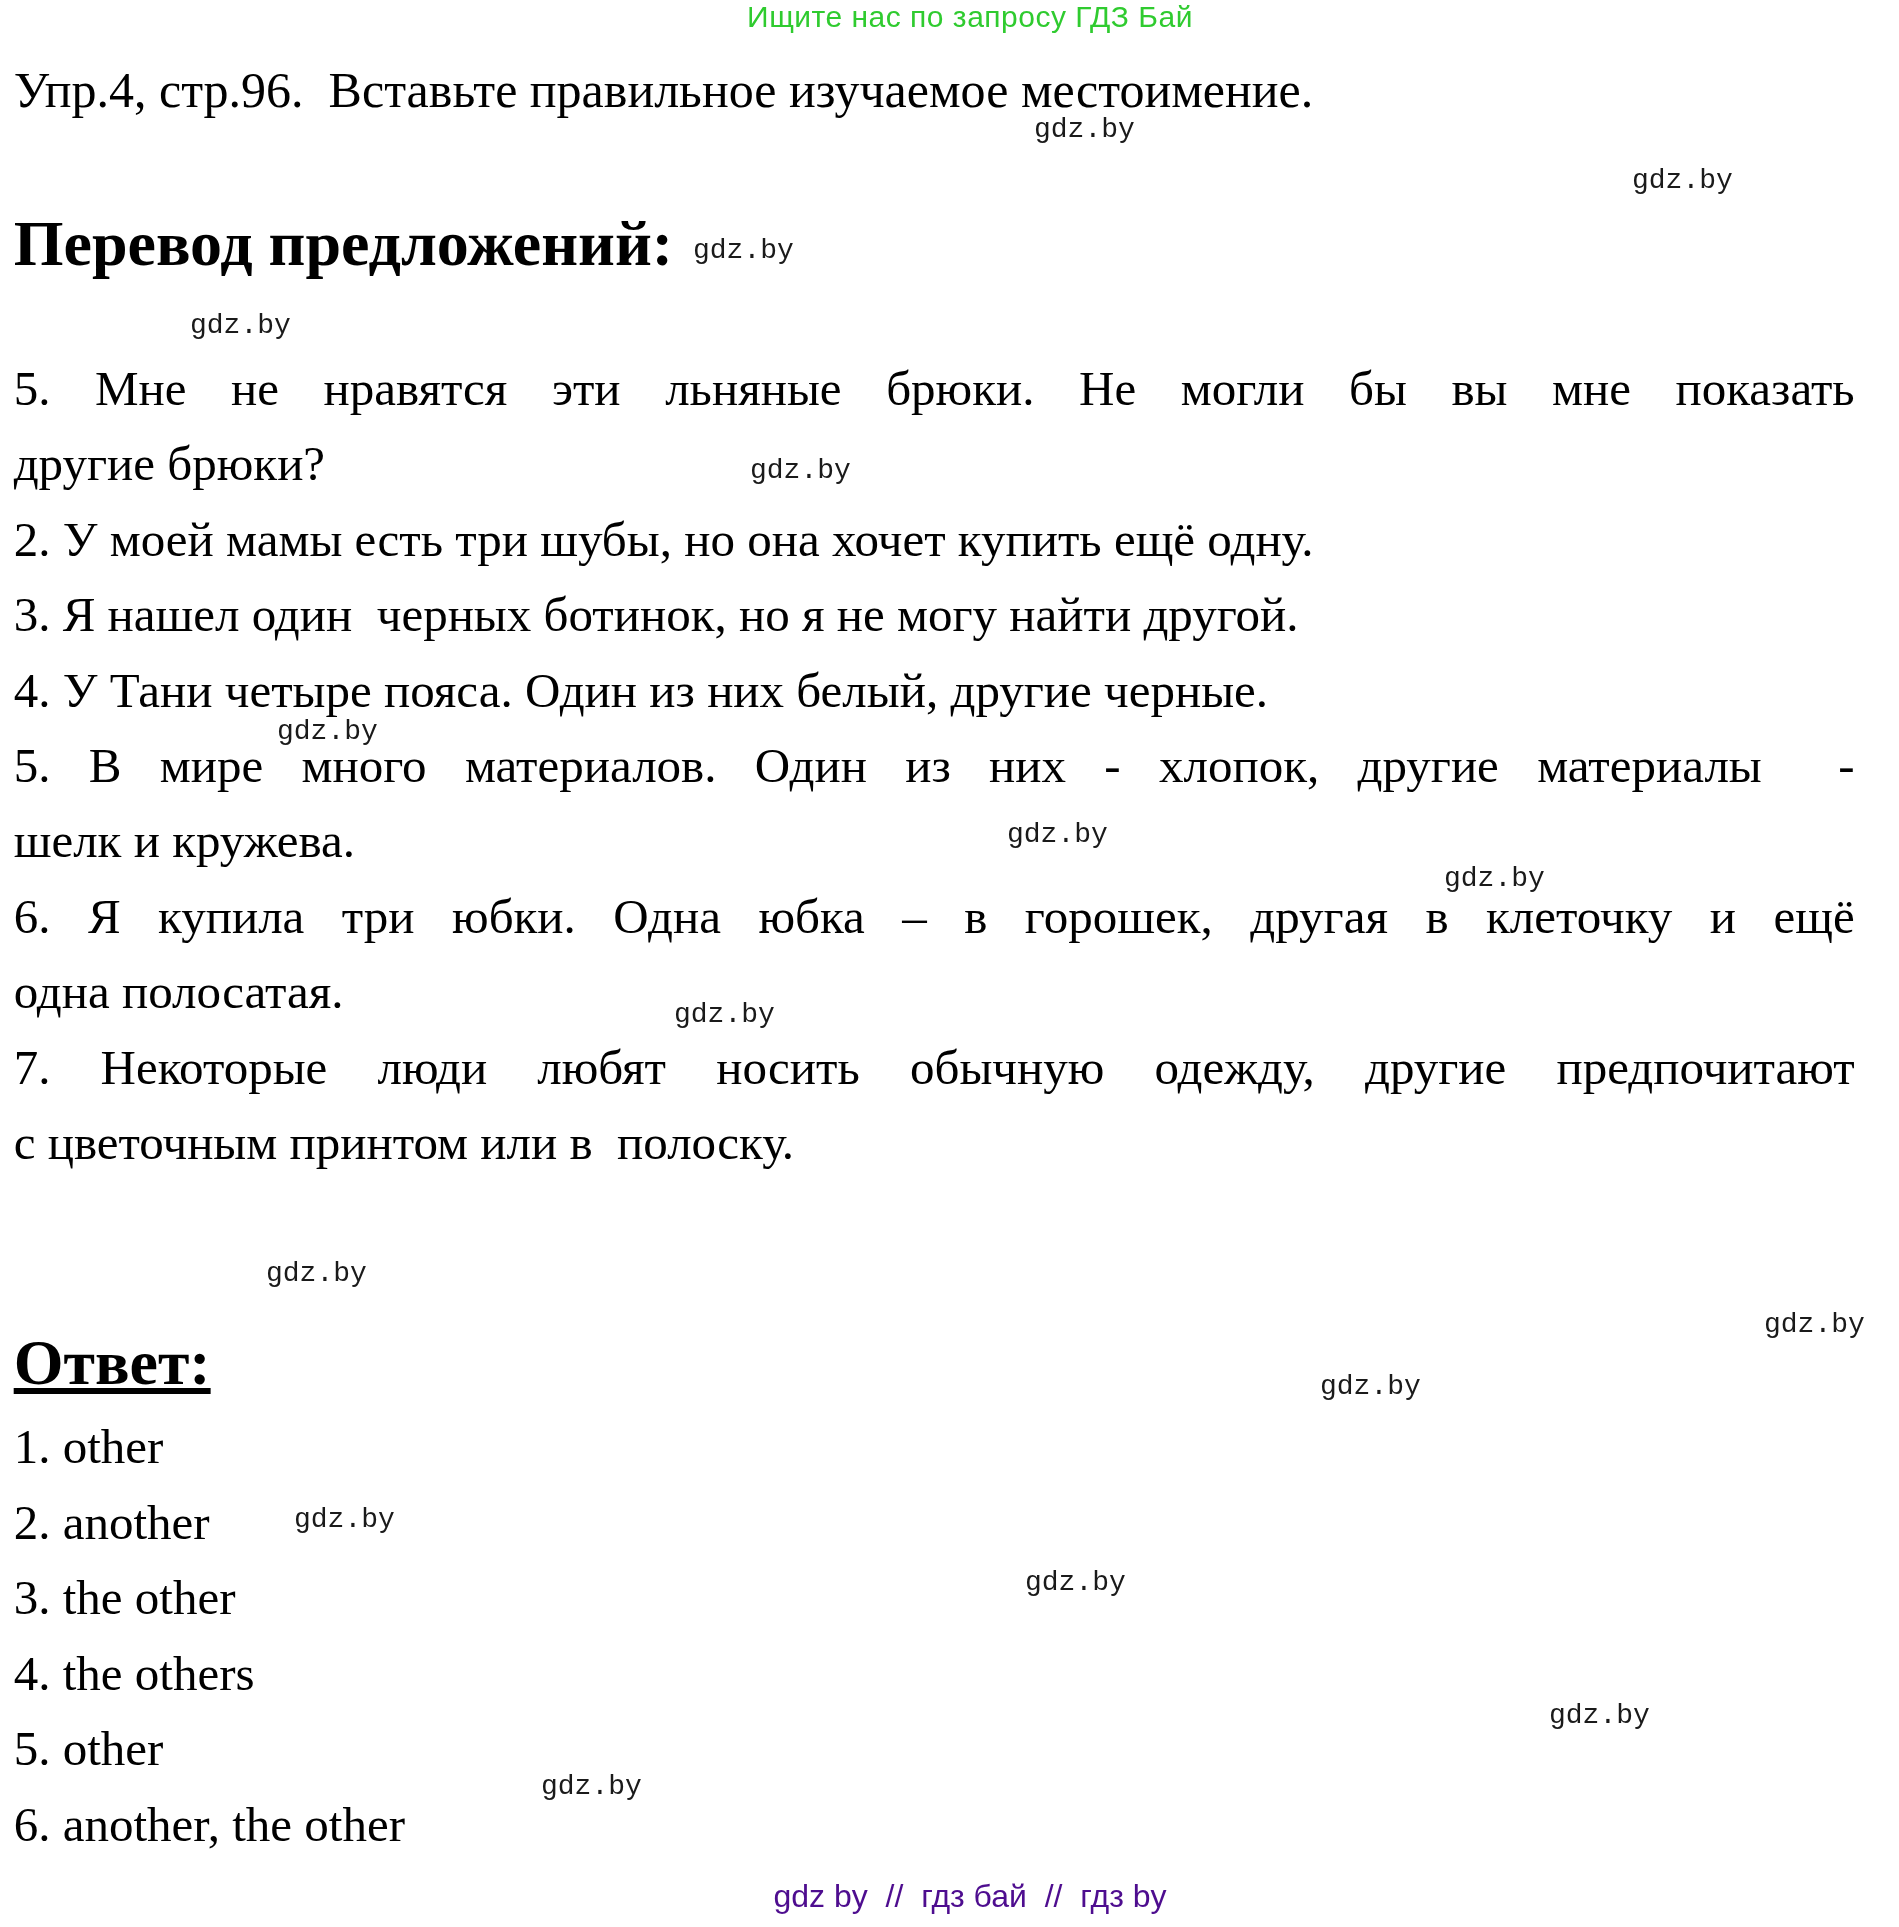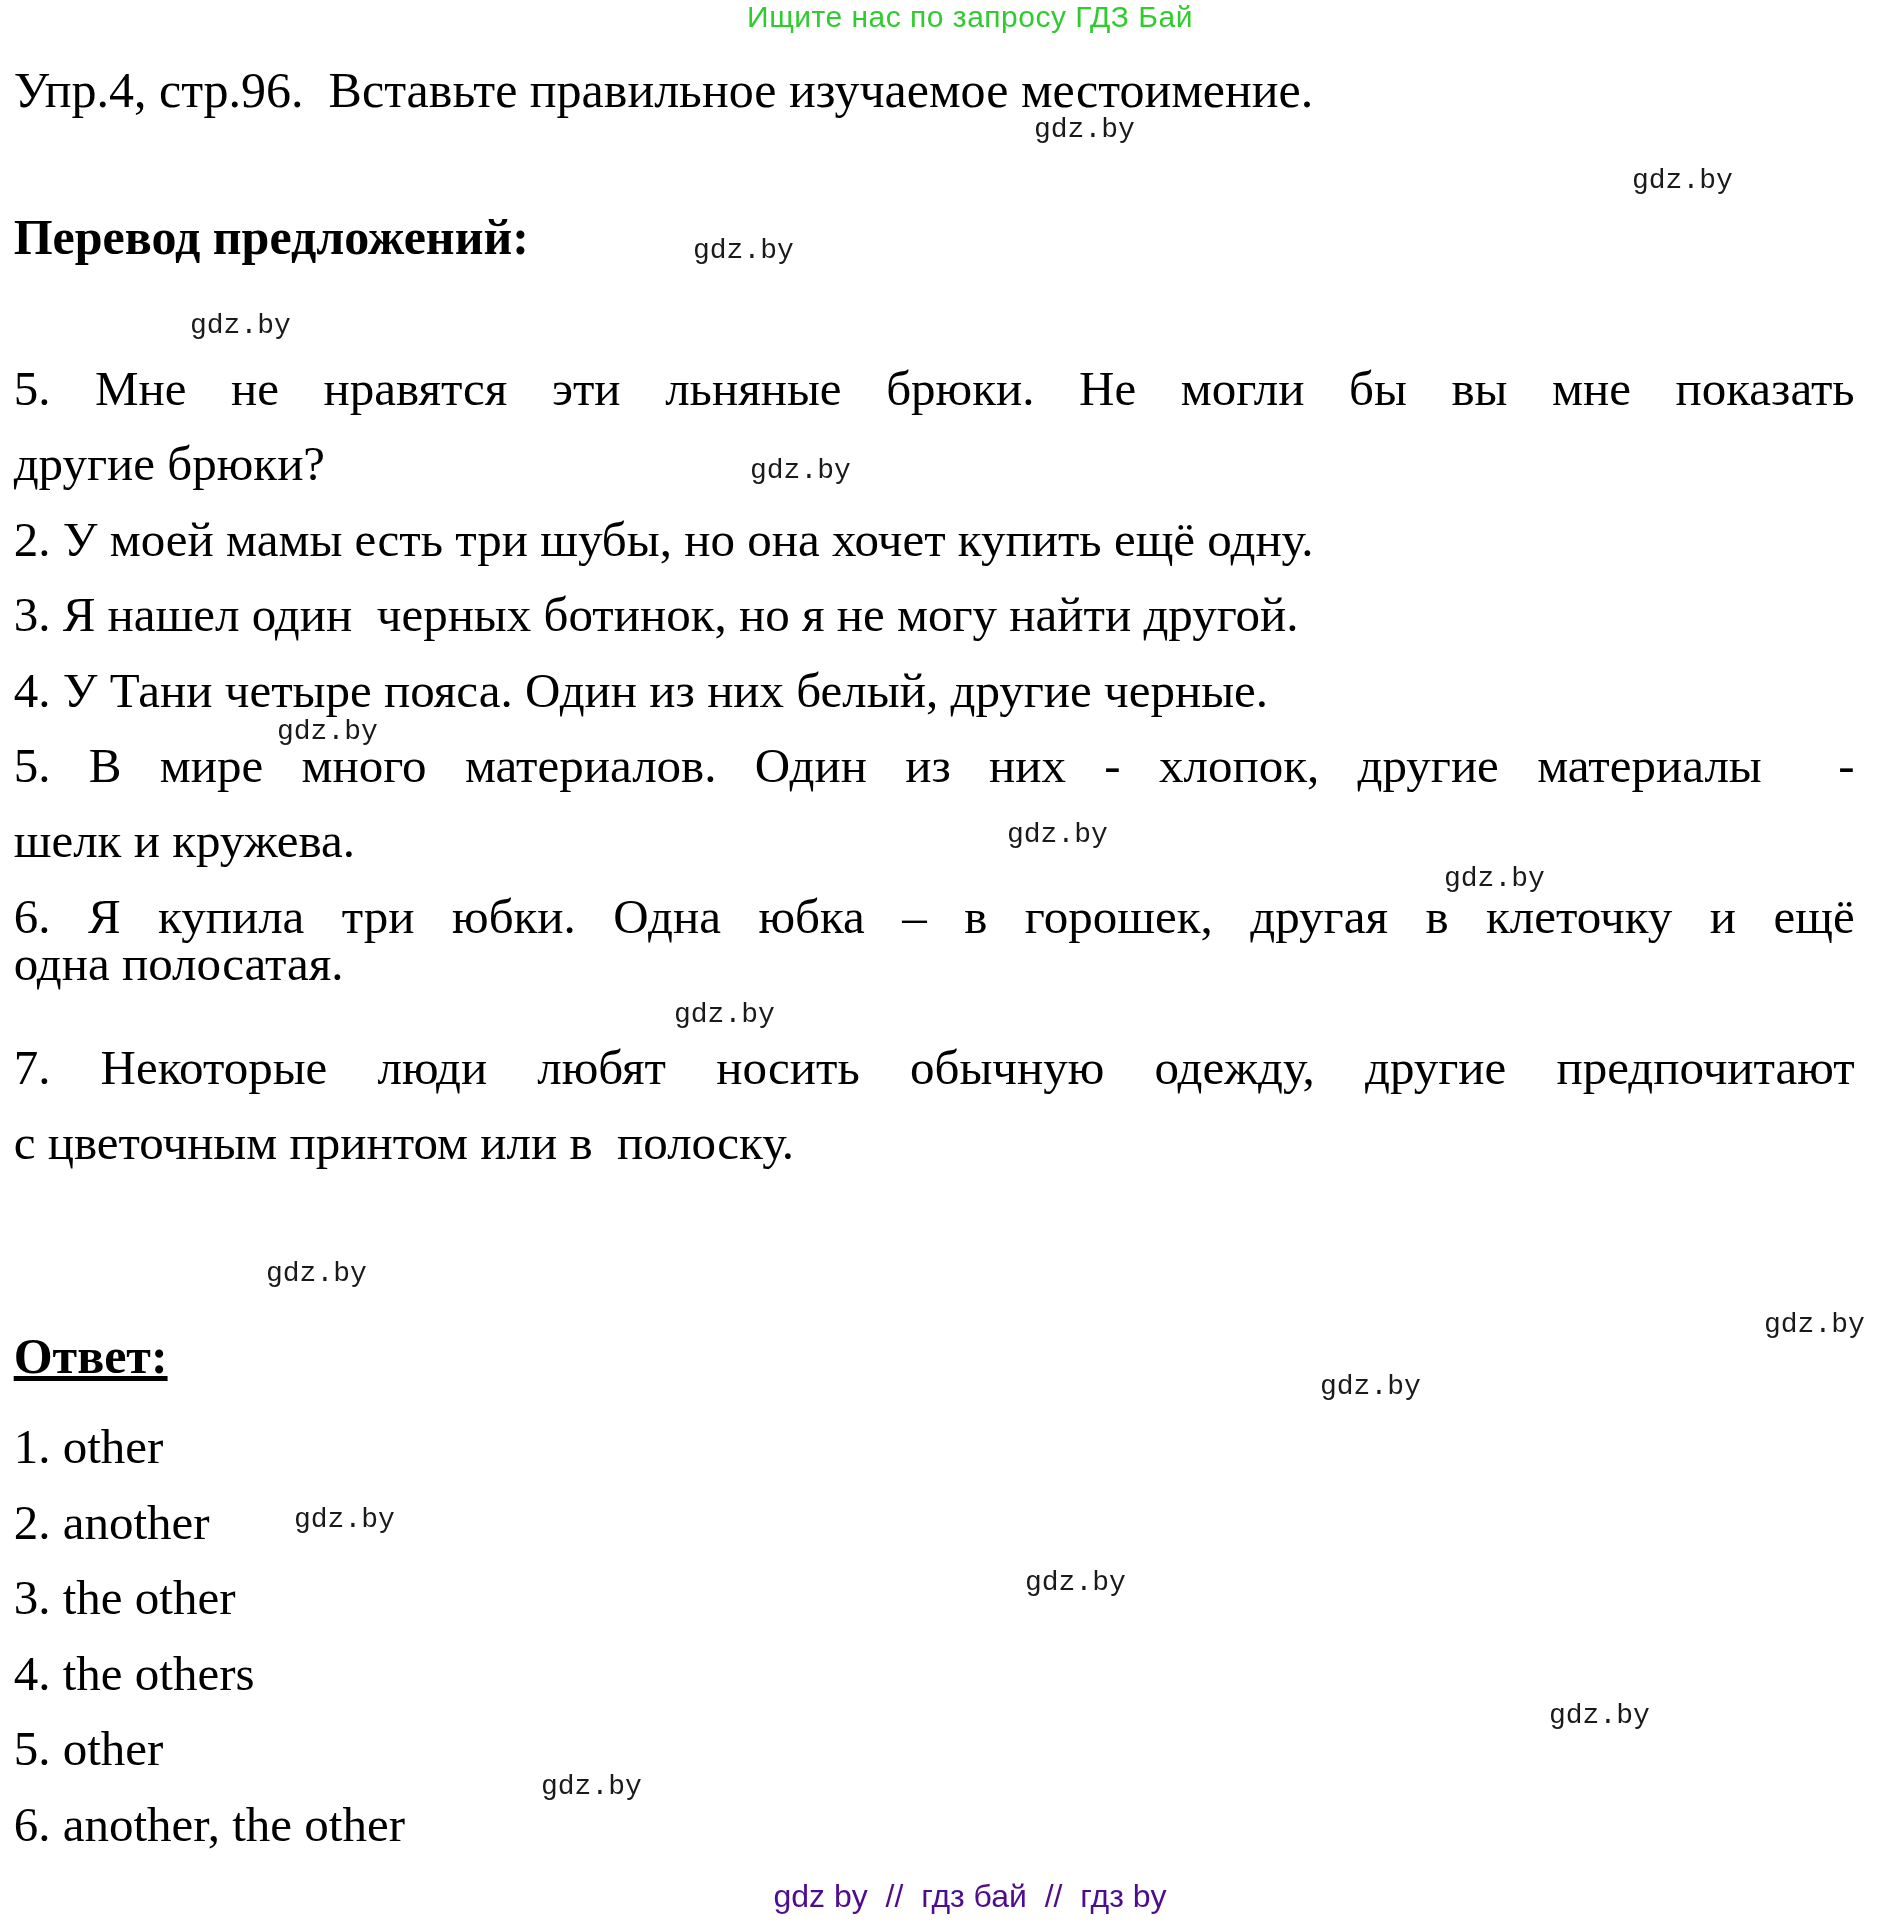--- a/index.html
+++ b/index.html
@@ -28,21 +28,21 @@
     position:absolute;
     left:13.7px; top:63px;
     width:1841px;
     font-size:50px;
     line-height:1.08;
     white-space:pre-wrap;
   }
   .heading{
     position:absolute;
     left:13.7px;
-    font-size:50px;
+    font-size:64px;
     font-weight:700;
     line-height:1;
     white-space:pre-wrap;
   }
   .h-translation{ top:212px; }
   .h-answer{ top:1331px;text-decoration:underline; }
   .line{
     position:absolute;
     left:13.7px;
     width:1841px;
@@ -93,21 +93,21 @@
   <div class="heading h-translation">Перевод предложений:</div>
 
   <div class="line justify" style="top:363px">5. Мне не нравятся эти льняные брюки. Не могли бы вы мне показать</div>
   <div class="line" style="top:438px">другие брюки?</div>
   <div class="line" style="top:514px">2. У моей мамы есть три шубы, но она хочет купить ещё одну.</div>
   <div class="line" style="top:589px">3. Я нашел один &nbsp;черных ботинок, но я не могу найти другой.</div>
   <div class="line" style="top:665px">4. У Тани четыре пояса. Один из них белый, другие черные.</div>
   <div class="line justify" style="top:740px">5. В мире много материалов. Один из них - хлопок, другие материалы &nbsp;-</div>
   <div class="line" style="top:815px">шелк и кружева.</div>
   <div class="line justify" style="top:891px">6. Я купила три юбки. Одна юбка – в горошек, другая в клеточку и ещё</div>
-  <div class="line" style="top:938px">одна полосатая.</div>
+  <div class="line" style="top:966px">одна полосатая.</div>
   <div class="line justify" style="top:1042px">7. Некоторые люди любят носить обычную одежду, другие предпочитают</div>
   <div class="line" style="top:1117px">с цветочным принтом или в &nbsp;полоску.</div>
 
   <div class="heading h-answer">Ответ:</div>
 
   <div class="ans" style="top:1421px">1. other</div>
   <div class="ans" style="top:1497px">2. another</div>
   <div class="ans" style="top:1572px">3. the other</div>
   <div class="ans" style="top:1648px">4. the others</div>
   <div class="ans" style="top:1723px">5. other</div>

